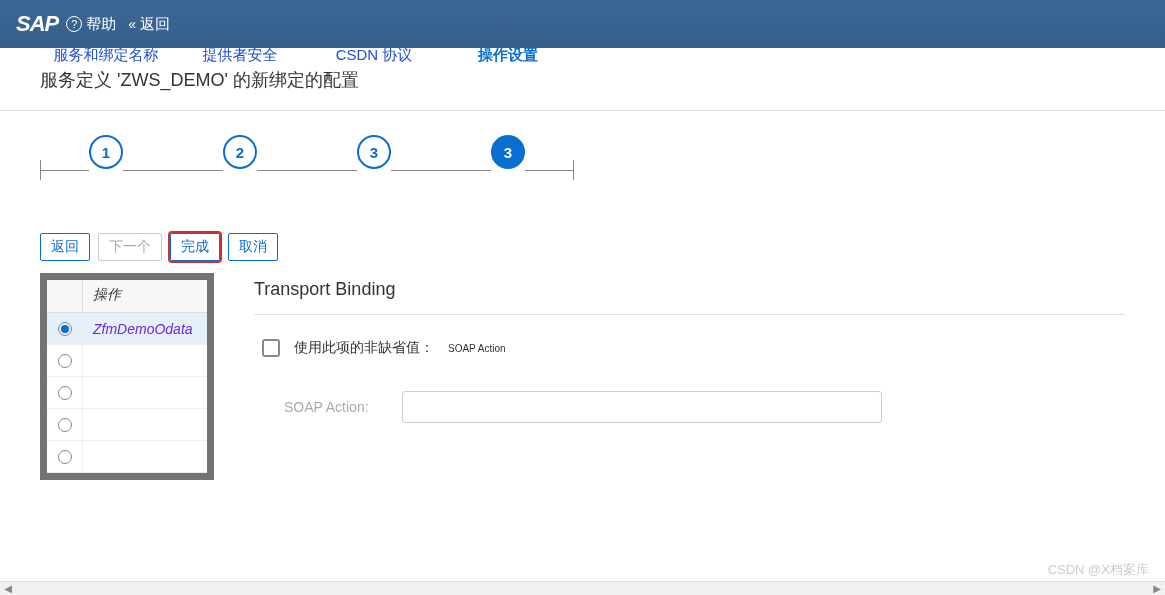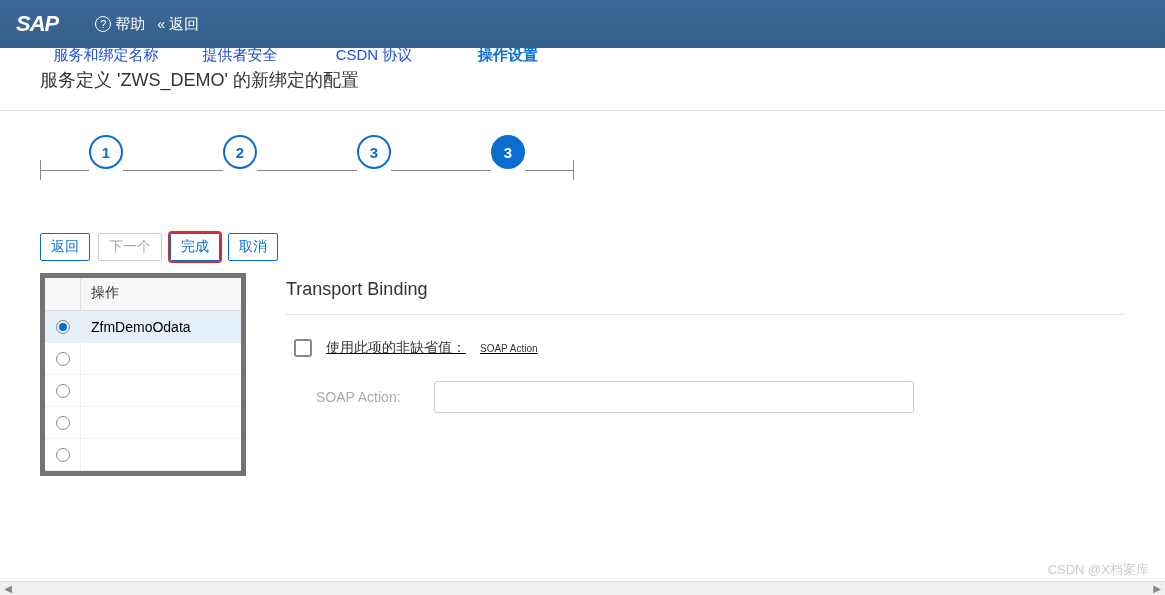--- a/index.html
+++ b/index.html
@@ -1,19 +1,19 @@
 <!DOCTYPE html>
 <html><head>
   <meta charset="utf-8">
   <style>
     * { margin: 0; padding: 0; box-sizing: border-box; font-family: "Segoe UI", Arial, sans-serif; }
     body { background: #fff; width: 1165px; height: 595px; overflow: hidden; position: relative; }
     
     .header { background: linear-gradient(to bottom, #3c6898, #355d89); height: 48px; display: flex; align-items: center; padding: 0 16px; color: #fff; }
-    .logo { font-weight: bold; font-size: 22px; font-style: italic; margin-right: 37px; letter-spacing: -1px; }
+    .logo { font-weight: bold; font-size: 22px; font-style: italic; margin-right: 8px; letter-spacing: -1px; }
     .logo .sap-s { color: #fff; }
     .header-title { font-size: 18px; font-weight: 300; flex: 1; }
     .header-right { display: flex; align-items: center; gap: 12px; font-size: 15px; }
     .help-link, .back-link { display: flex; align-items: center; gap: 4px; cursor: pointer; }
     .help-icon { width: 16px; height: 16px; border: 1.5px solid #fff; border-radius: 50%; display: inline-flex; align-items: center; justify-content: center; font-size: 11px; }
     .back-icon { font-size: 14px; letter-spacing: -4px; margin-right: 4px; }
     
     .page-title { padding: 20px 40px 18px; font-size: 18px; color: #333; border-bottom: 1px solid #e0e0e0; }
     
     .wizard { display: flex; align-items: center; padding: 24px 40px 20px; }
@@ -25,34 +25,34 @@
     .step-label.active { color: #0a6ed1; font-weight: bold; }
     .wizard-end { width: 1px; height: 20px; background: #888; }
     .step-wrap { display: flex; flex-direction: column; align-items: center; height: 70px; }
     
     .action-bar { padding: 8px 40px 12px; display: flex; gap: 8px; }
     .btn { padding: 4px 10px; border: 1px solid #0a6ed1; background: #fff; color: #0a6ed1; font-size: 14px; cursor: pointer; border-radius: 2px; }
     .btn.disabled { color: #aaa; border-color: #ccc; cursor: default; }
     .btn.highlighted { outline: 2px solid #d32f2f; outline-offset: 0; }
     
     .content { display: flex; padding: 0 40px; gap: 40px; }
-    .operations-table { width: 206px; border: 5px solid #737373; }
+    .operations-table { width: 174px; border: 7px solid #737373; font-style: italic; }
     .table-header { display: flex; background: #f7f7f7; border-bottom: 1px solid #ddd; }
     .table-header-radio { width: 36px; border-right: 1px solid #ddd; height: 32px; }
     .table-header-label { flex: 1; padding: 6px 10px; font-size: 14px; color: #333; }
     .table-row { display: flex; border-bottom: 1px solid #eee; height: 32px; align-items: center; }
     .table-row.selected { background: #e6f0fa; }
     .radio-cell { width: 36px; display: flex; align-items: center; justify-content: center; border-right: 1px solid #eee; height: 100%; }
     .radio { width: 14px; height: 14px; border: 1px solid #888; border-radius: 50%; display: flex; align-items: center; justify-content: center; }
     .radio.checked::after { content: ''; width: 8px; height: 8px; background: #0a6ed1; border-radius: 50%; }
-    .row-label { flex: 1; padding: 0 10px; font-size: 14px; color: #000000; }
+    .row-label { flex: 1; padding: 0 10px; font-size: 14px; color: #6d28d9; }
     
     .detail-panel { flex: 1; }
     .detail-title { font-size: 18px; font-weight: 400; color: #333; padding: 6px 0 14px; border-bottom: 1px solid #e0e0e0; margin-bottom: 24px; }
-    .detail-row { display: flex; align-items: center; gap: 14px; margin-bottom: 24px; padding-left: 8px; text-decoration: underline; }
+    .detail-row { display: flex; align-items: center; gap: 14px; margin-bottom: 34px; padding-left: 8px; }
     .checkbox { width: 18px; height: 18px; border: 2px solid #888; border-radius: 3px; }
     .detail-label { font-size: 14px; color: #333; }
     .detail-value { font-size: 10px; color: #333; }
     .input-row { display: flex; align-items: center; gap: 28px; padding-left: 30px; }
     .input-label { font-size: 14px; color: #aaa; width: 90px; }
     .text-input { flex: 0 0 480px; height: 32px; border: 1px solid #ccc; border-radius: 3px; padding: 0 8px; background: #fff; }
     
     .watermark { position: absolute; bottom: 16px; right: 16px; color: #ccc; font-size: 13px; }
     .scrollbar-bottom { position: absolute; bottom: 0; left: 0; right: 0; height: 14px; background: #f0f0f0; border-top: 1px solid #ddd; display: flex; }
     .scroll-arrow { width: 16px; display: flex; align-items: center; justify-content: center; color: #888; font-size: 10px; }

